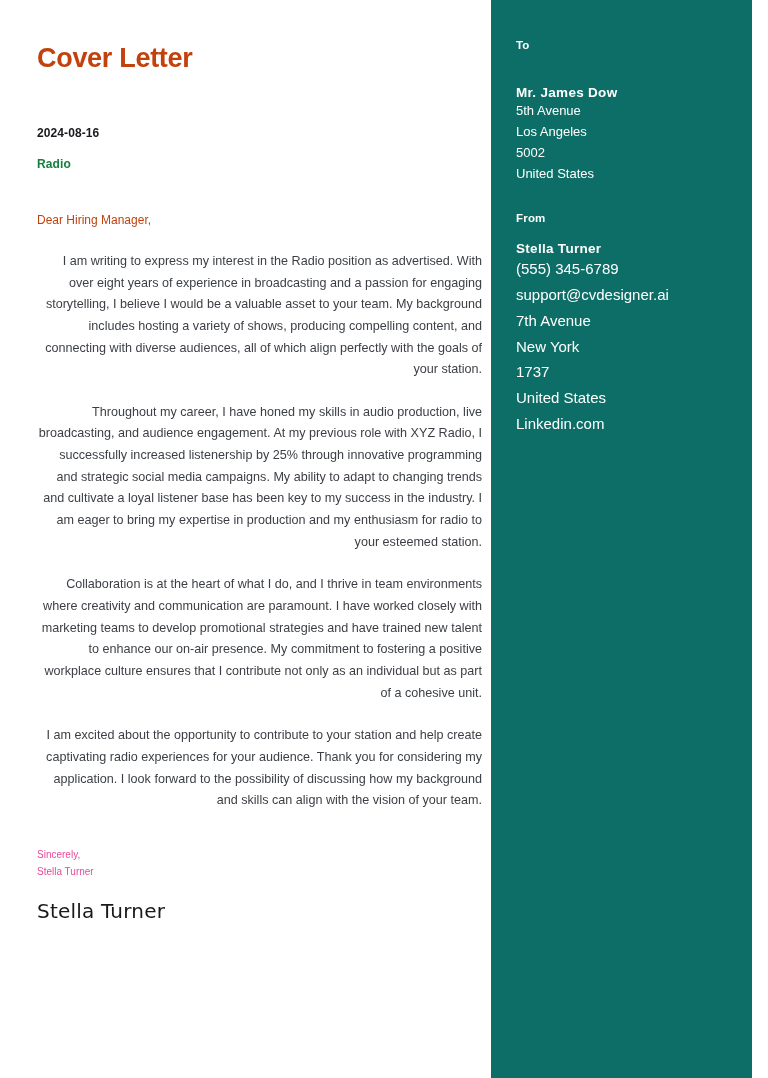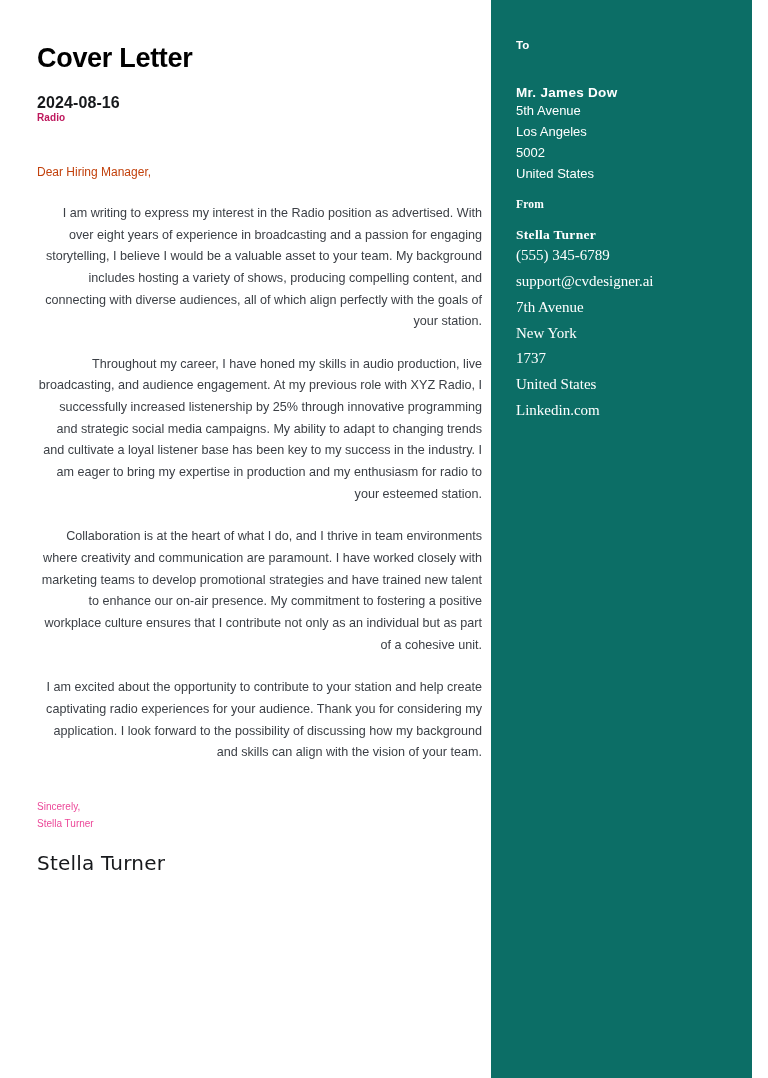--- a/index.html
+++ b/index.html
@@ -27,36 +27,37 @@
     top: 0;
     width: 510px;
     height: 1078px;
     box-sizing: border-box;
     padding: 44px 28px 0 37px;
     background: #ffffff;
   }
   .doc-title {
     font-size: 27px;
     font-weight: bold;
-    color: #000000;
+    color: #c2410c;
     letter-spacing: -0.3px;
     line-height: 1.1;
     margin: 0 0 0 0;
   }
   .meta-date {
-    margin-top: 20px;
-    font-size: 16px;
+    margin-top: 52px;
+    font-size: 12px;
     font-weight: bold;
     color: #17191c;
     letter-spacing: 0.1px;
   }
   .meta-role {
-    font-size: 10px;
+    margin-top: 17px;
+    font-size: 12px;
     font-weight: bold;
-    color: #be185d;
+    color: #15803d;
     letter-spacing: 0.1px;
   }
   .salutation {
     margin-top: 40px;
     font-size: 12px;
     color: #c2410c;
     line-height: 1.6;
   }
   .body-para {
     margin-top: 21px;
@@ -106,21 +107,21 @@
     color: #ffffff;
     letter-spacing: 0.3px;
   }
   .addr-line {
     font-size: 13px;
     color: #ffffff;
     line-height: 1.62;
     font-weight: 400;
   }
   .block-to { margin-bottom: 0; }
-  .block-from { margin-top: 14px; font-family: Liberation Serif, serif; }
+  .block-from { margin-top: 28px; }
   .from-name {
     margin-top: 17px;
     font-size: 13.5px;
     font-weight: bold;
     color: #ffffff;
     letter-spacing: 0.3px;
   }
   .from-line {
     font-size: 15px;
     color: #ffffff;

